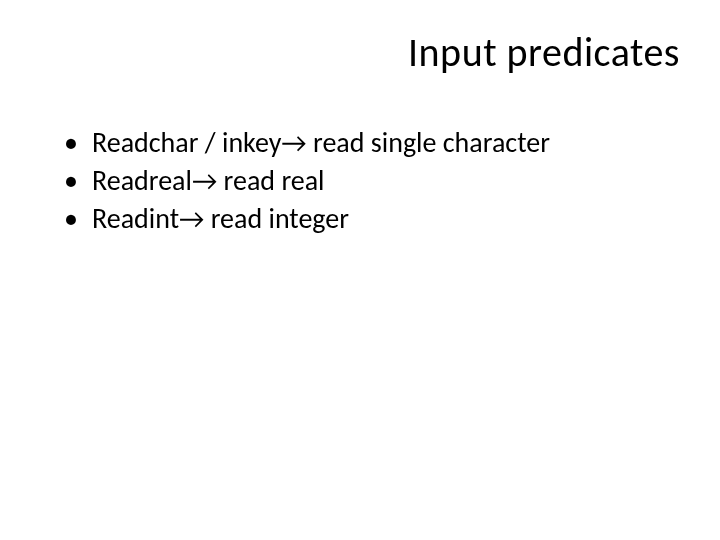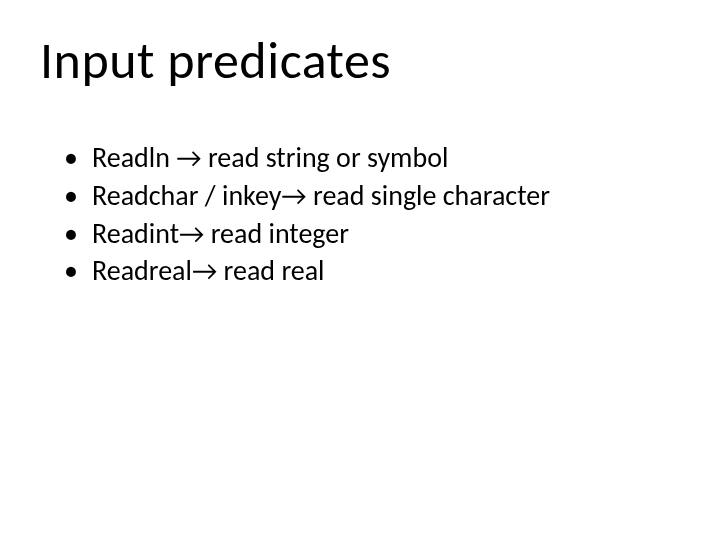--- a/index.html
+++ b/index.html
@@ -14,23 +14,23 @@
       font-family: Calibri, "Segoe UI", Arial, sans-serif;
       color: #000000;
       overflow: hidden;
     }
     .slide {
       width: 100%;
       height: 100%;
       padding: 28px 40px;
     }
     .title {
-      font-size: 52px;
+      font-size: 40px;
       font-weight: 400;
-      text-align: left;
+      text-align: right;
       margin-bottom: 48px;
       letter-spacing: 0.5px;
     }
     .bullet-list {
       list-style: none;
       padding-left: 24px;
     }
     .bullet-item {
       font-size: 28px;
       line-height: 1.28;
@@ -46,25 +46,22 @@
       font-size: 28px;
     }
   </style>
 </head>
 <body>
 
 <div class="slide">
   <h1 class="title">Input  predicates</h1>
   <ul class="bullet-list">
     <li class="bullet-item">
-      <span>Readln → read string or symbol</span>
-    </li>
-    <li class="bullet-item">
       <span>Readchar / inkey→ read  single character</span>
     </li>
     <li class="bullet-item">
-      <span>Readint→ read integer</span>
+      <span>Readreal→ read real</span>
     </li>
     <li class="bullet-item">
-      <span>Readreal→ read real</span>
+      <span>Readint→ read integer</span>
     </li>
   </ul>
 </div>
 
 </body></html>

